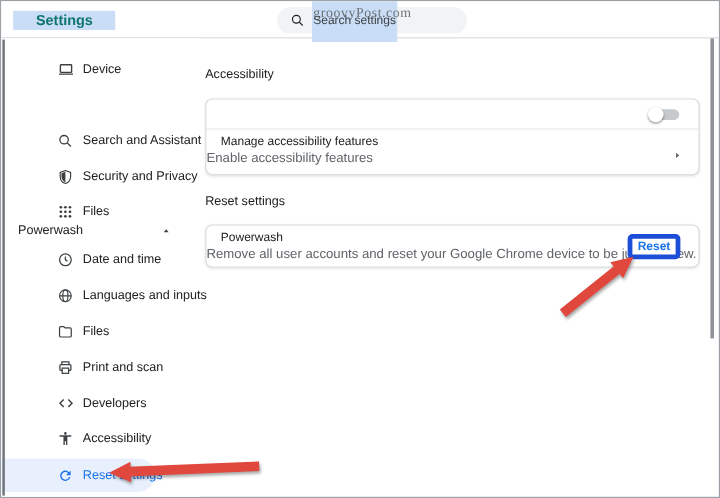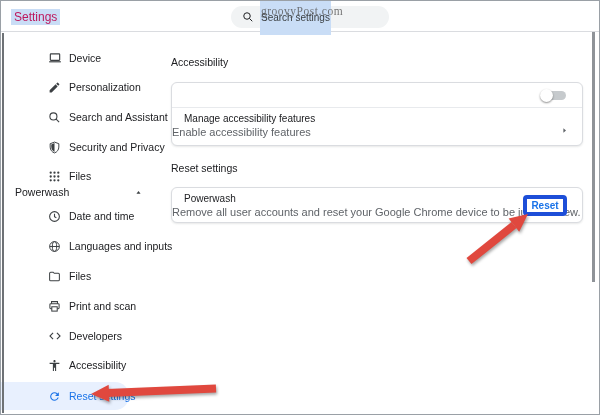--- a/index.html
+++ b/index.html
@@ -3,22 +3,22 @@
 <meta charset="utf-8">
 <style>
   * { margin:0; padding:0; box-sizing:border-box; }
   body { background:#fff; font-family:"Liberation Sans", sans-serif; }
   .frame { position:relative; width:600px; height:415px; background:#fff;
            border:1px solid #9aa0a6; overflow:hidden; }
 
   
   .header { position:absolute; left:0; top:0; width:100%; height:31px;
             background:#fff; border-bottom:1px solid #dadce0; }
-  .app-title { position:absolute; left:10px; top:8px; font-size:12px; font-weight:normal;
-               color:#be185d; background:#c9ddf6; padding:1px 3px; }
+  .app-title { position:absolute; left:10px; top:8px; font-size:12px; font-weight:bold;
+               color:#0f766e; background:#c9ddf6; padding:1px 19px; }
   .search-pill { position:absolute; left:230px; top:5px; width:158px; height:22px;
                  background:#f1f3f4; border-radius:11px; display:flex; align-items:center; }
   .search-pill svg { margin-left:11px; flex:0 0 auto; }
   .search-text { margin-left:6px; font-size:10px; color:#3c4043; background:#c9ddf6; padding:12px 1px; }
   .watermark { position:absolute; left:260px; top:4px; font-family:"Liberation Serif", serif;
                font-size:11.5px; color:rgba(85,85,85,0.8); letter-spacing:0.5px; z-index:5; }
 
   
   .sidebar { position:absolute; left:0; top:31px; width:166px; bottom:0; background:#fff; }
   .srow { position:absolute; left:0; width:164px; height:28px; display:flex;
@@ -91,28 +91,20 @@
     <div class="srow" style="top:12px">
       <span class="ic">
         <svg width="14" height="14" viewBox="0 0 24 24">
             <rect x="4" y="5" width="16" height="11" rx="1" fill="none" stroke="currentColor" stroke-width="2"></rect>
             <path d="M2 18.5h20" stroke="currentColor" stroke-width="2"></path>
           </svg>
       </span>
       <span class="lbl">Device</span>
     </div>
 
-    <div class="srow" style="top:41px">
-      <span class="ic">
-        <svg width="13" height="13" viewBox="0 0 24 24">
-            <path d="M3 17.25V21h3.75L17.81 9.94l-3.75-3.75L3 17.25zM20.71 7.04a1 1 0 0 0 0-1.41l-2.34-2.34a1 1 0 0 0-1.41 0l-1.83 1.83 3.75 3.75 1.83-1.83z" fill="currentColor"></path>
-          </svg>
-      </span>
-      <span class="lbl">Personalization</span>
-    </div>
 
     <div class="srow" style="top:71px">
       <span class="ic">
         <svg width="13" height="13" viewBox="0 0 24 24">
             <circle cx="10" cy="10" r="6.5" fill="none" stroke="currentColor" stroke-width="2"></circle>
             <path d="M15 15l5.5 5.5" stroke="currentColor" stroke-width="2"></path>
           </svg>
       </span>
       <span class="lbl">Search and Assistant</span>
     </div>

